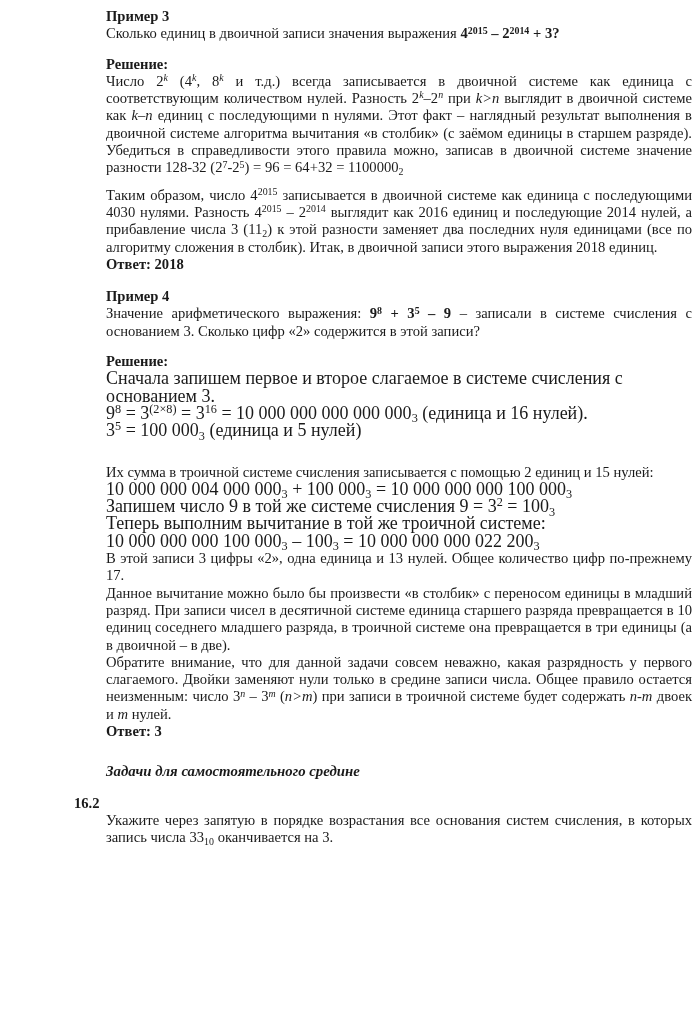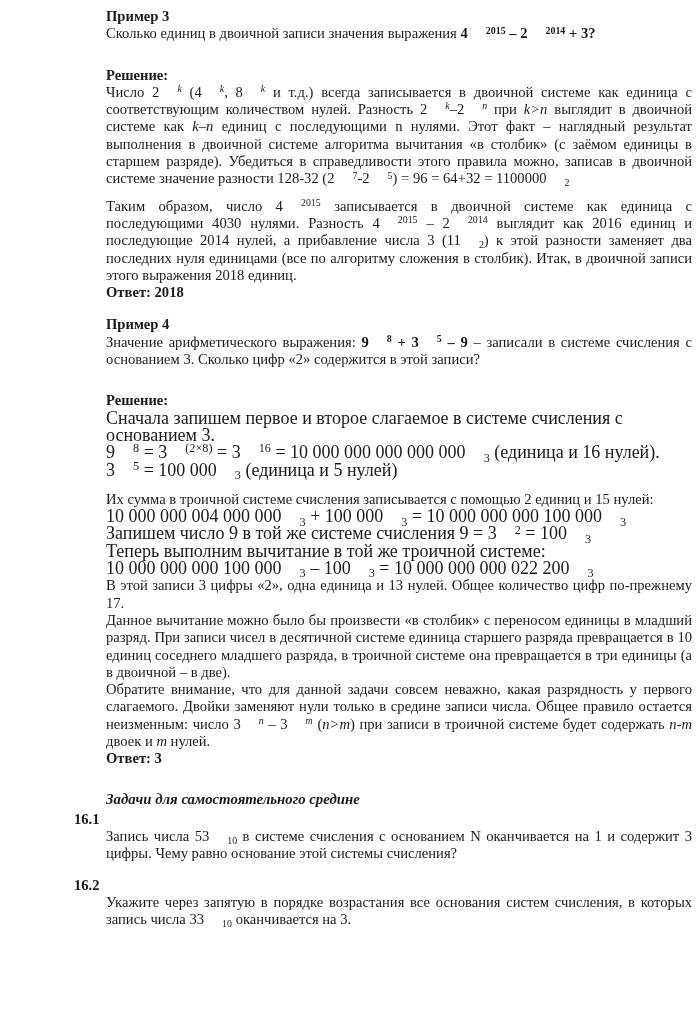--- a/index.html
+++ b/index.html
@@ -32,23 +32,23 @@
     font-size: 18px;
     line-height: 17.3px;
     text-align: left;
   }
   .h {
     font-size: 14.6px;
     line-height: 17.3px;
     font-weight: bold;
     text-align: left;
   }
-  .sol { margin-top: 24px; }
+  .sol { margin-top: 13px; }
   .gap-sm { margin-top: 10px; }
-  .gap-md { margin-top: 12px; }
+  .gap-md { margin-top: 24px; }
   .gap-ex { margin-top: 15px; }
   .gap-lg { margin-top: 23px; }
   .tasks-h {
     font-size: 14.8px;
     line-height: 17.3px;
     font-weight: bold;
     font-style: italic;
   }
   .task { position: relative; }
   .task-16-1 { margin-top: 3px; }
@@ -68,21 +68,20 @@
     text-align: center;
     font-size: 14.6px;
   }
   .r-b { font-weight: bold; }
   .r-i { font-style: italic; }
   sup, sub {
     font-size: 0.68em;
     line-height: 0;
     position: relative;
     vertical-align: baseline;
-    margin-left: 18px;
   }
   sup { top: -0.48em; }
   sub { top: 0.28em; }
 </style>
 </head>
 <body>
 
 <div class="page">
   <div class="content">
 
@@ -107,24 +106,20 @@
     <p class="line"><span>Запишем число 9 в той же системе счисления 9 = 3</span><sup>2</sup><span> = 100</span><sub>3</sub></p>
     <p class="line"><span>Теперь выполним вычитание в той же троичной системе:</span></p>
     <p class="line"><span>10 000 000 000 100 000</span><sub>3</sub><span> – 100</span><sub>3</sub><span> = 10 000 000 000 022 200</span><sub>3</sub></p>
     <p class="para"><span>В этой записи 3 цифры «2», одна единица и 13 нулей. Общее количество цифр по-прежнему 17.</span></p>
     <p class="para"><span>Данное вычитание можно было бы произвести «в столбик» с переносом единицы в младший разряд. При записи чисел в десятичной системе единица старшего разряда превращается в 10 единиц соседнего младшего разряда, в троичной системе она превращается в три единицы (а в двоичной – в две).</span></p>
     <p class="para"><span>Обратите внимание, что для данной задачи совсем неважно, какая разрядность у первого слагаемого. Двойки заменяют нули только в средине записи числа. Общее правило остается неизменным: число 3</span><sup class="r-i">n</sup><span> – 3</span><sup class="r-i">m</sup><span> (</span><span class="r-i">n&gt;m</span><span>) при записи в троичной системе будет содержать </span><span class="r-i">n-m</span><span> двоек и </span><span class="r-i">m</span><span> нулей.</span></p>
     <p class="h">Ответ: 3</p>
 
     <p class="tasks-h gap-lg">Задачи для самостоятельного средине</p>
 
-    <div class="task task-16-1">
-      <span class="task-num">16.1</span>
-      <p class="para"><span>Запись числа 53</span><sub>10</sub><span> в системе счисления с основанием N оканчивается на 1 и содержит 3 цифры. Чему равно основание этой системы счисления?</span></p>
-    </div>
 
     <div class="task task-16-2">
       <span class="task-num">16.2</span>
       <p class="para"><span>Укажите через запятую в порядке возрастания все основания систем счисления, в которых запись числа 33</span><sub>10</sub><span> оканчивается на 3.</span></p>
     </div>
 
   </div>
 
   <div class="page-num">26</div>
 </div>

